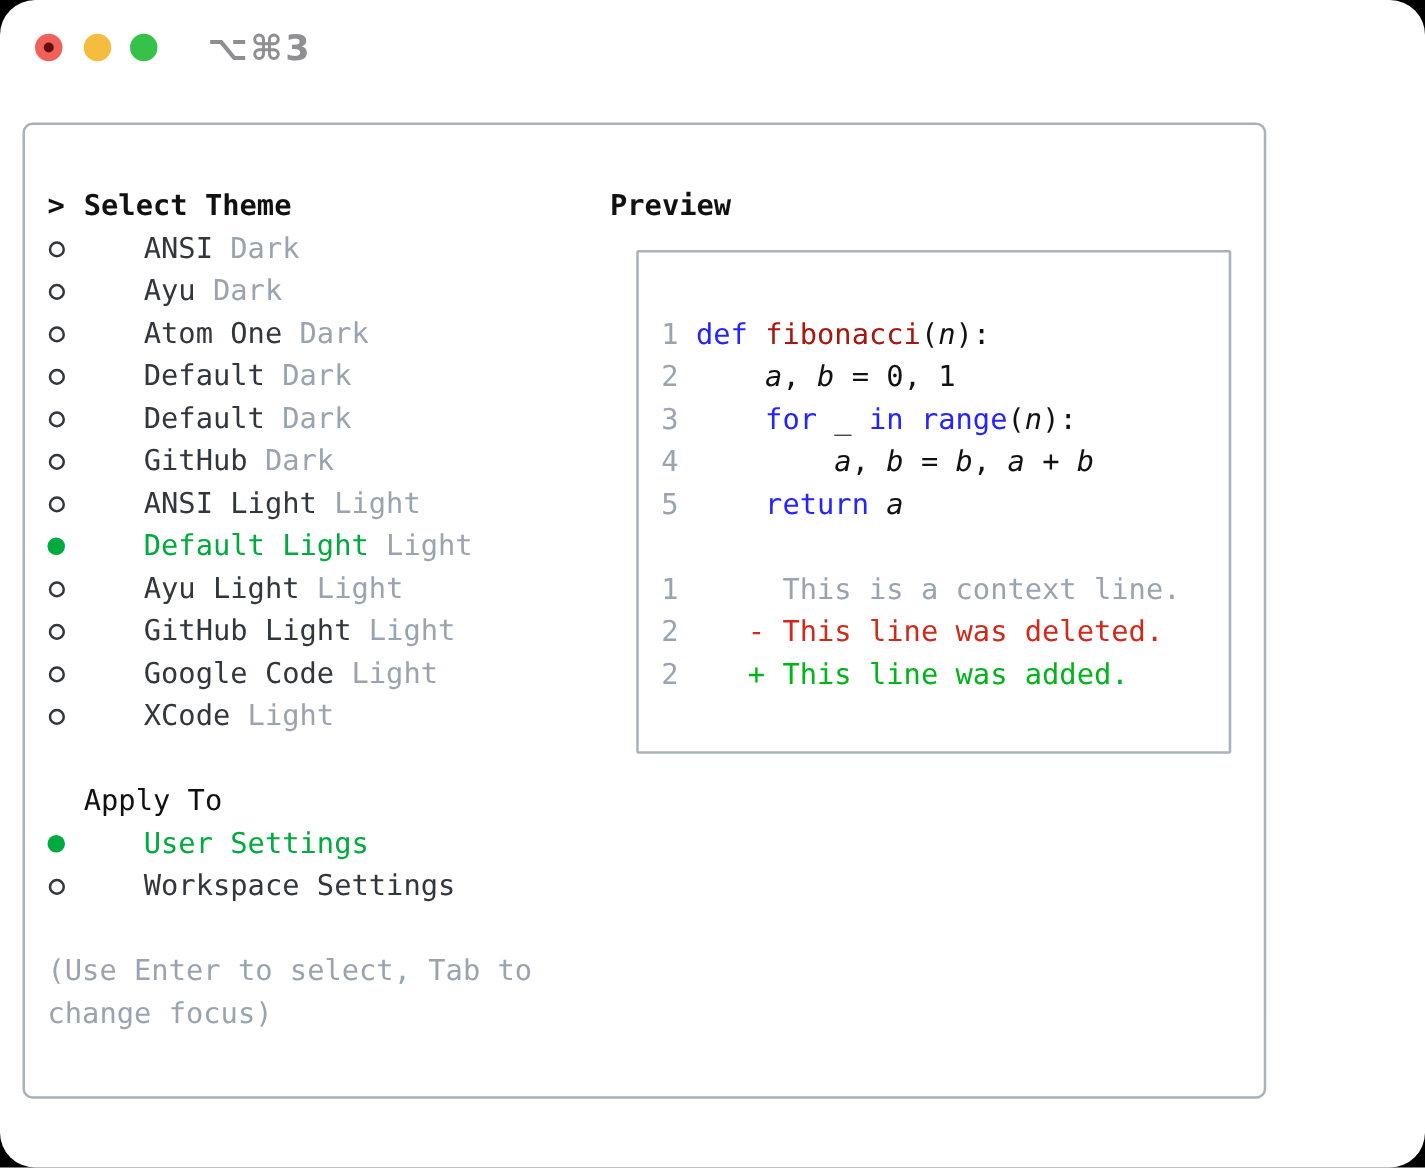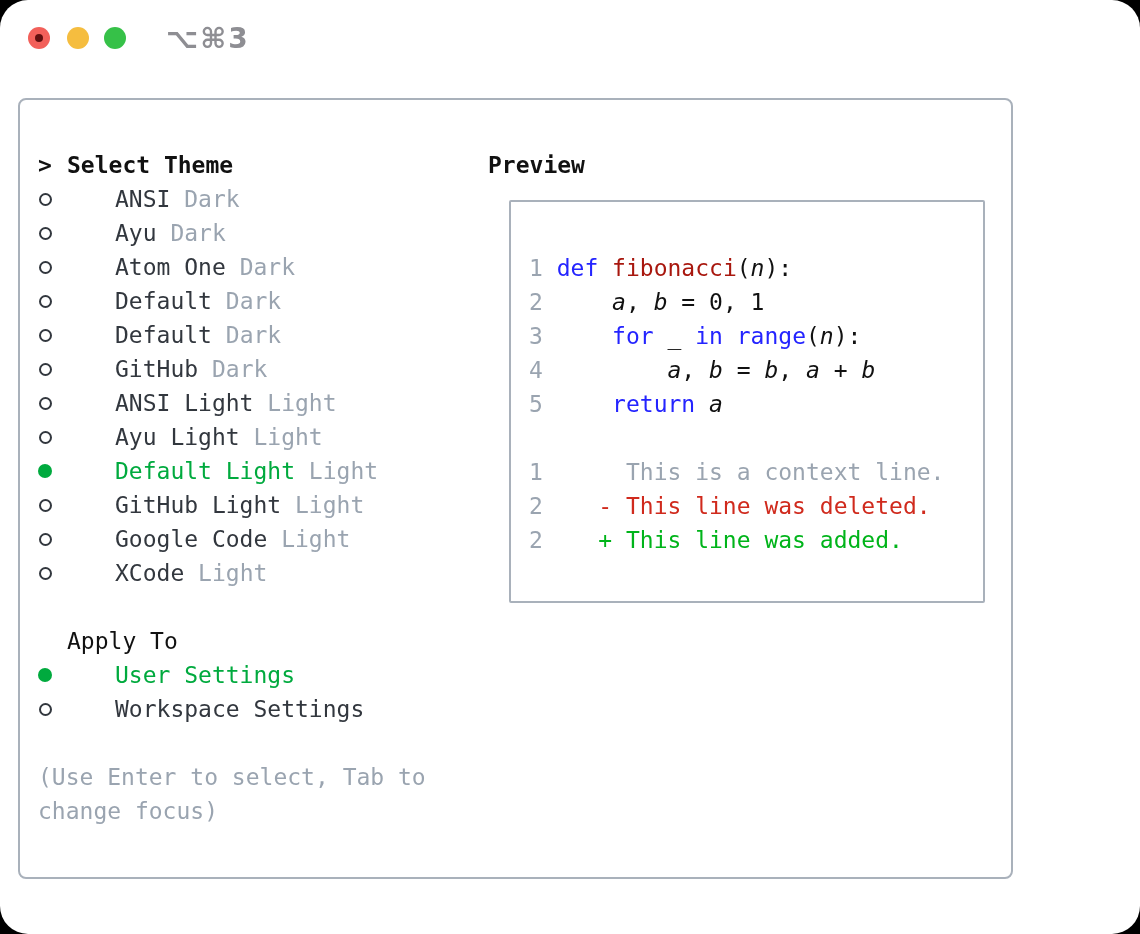--- a/index.html
+++ b/index.html
@@ -128,29 +128,29 @@
             <span class="label"><span class="tname">GitHub</span><span class="tvariant"> Dark</span></span>
           </div>
           <div class="row">
             <span class="marker">
               <span class="circle"></span>
             </span>
             <span class="label"><span class="tname">ANSI Light</span><span class="tvariant"> Light</span></span>
           </div>
           <div class="row">
             <span class="marker">
+              <span class="circle sel"></span>
+            </span>
+            <span class="label"><span class="tname sel">Default Light</span><span class="tvariant"> Light</span></span>
+          </div>
+          <div class="row">
+            <span class="marker">
               <span class="circle"></span>
             </span>
             <span class="label"><span class="tname">Ayu Light</span><span class="tvariant"> Light</span></span>
-          </div>
-          <div class="row">
-            <span class="marker">
-              <span class="circle sel"></span>
-            </span>
-            <span class="label"><span class="tname sel">Default Light</span><span class="tvariant"> Light</span></span>
           </div>
           <div class="row">
             <span class="marker">
               <span class="circle"></span>
             </span>
             <span class="label"><span class="tname">GitHub Light</span><span class="tvariant"> Light</span></span>
           </div>
           <div class="row">
             <span class="marker">
               <span class="circle"></span>

